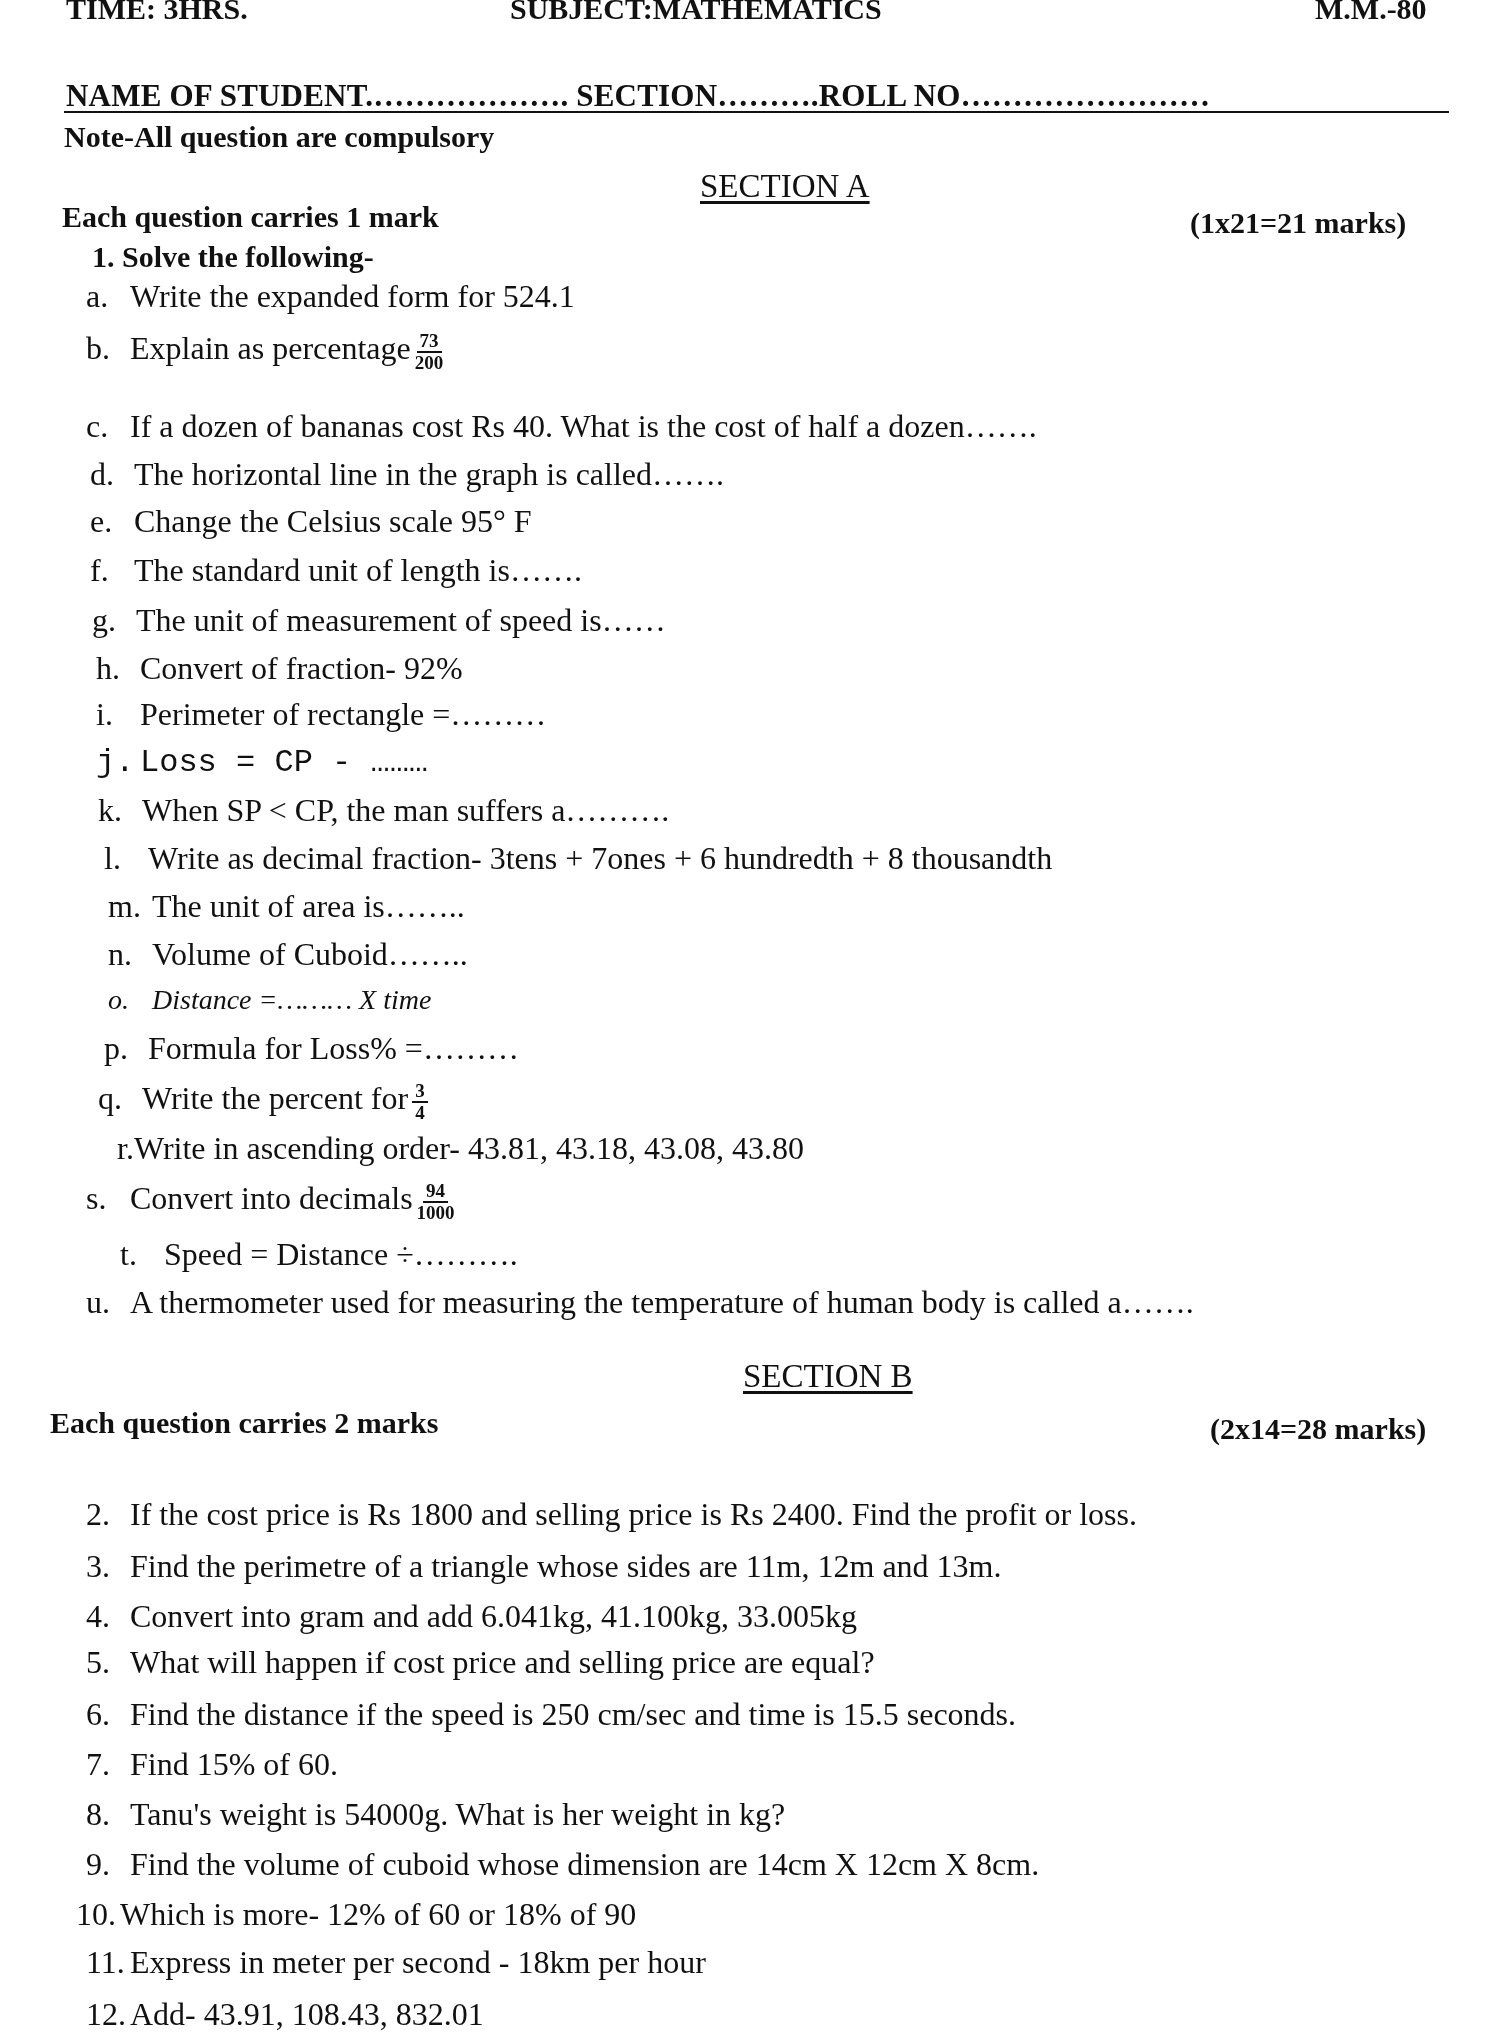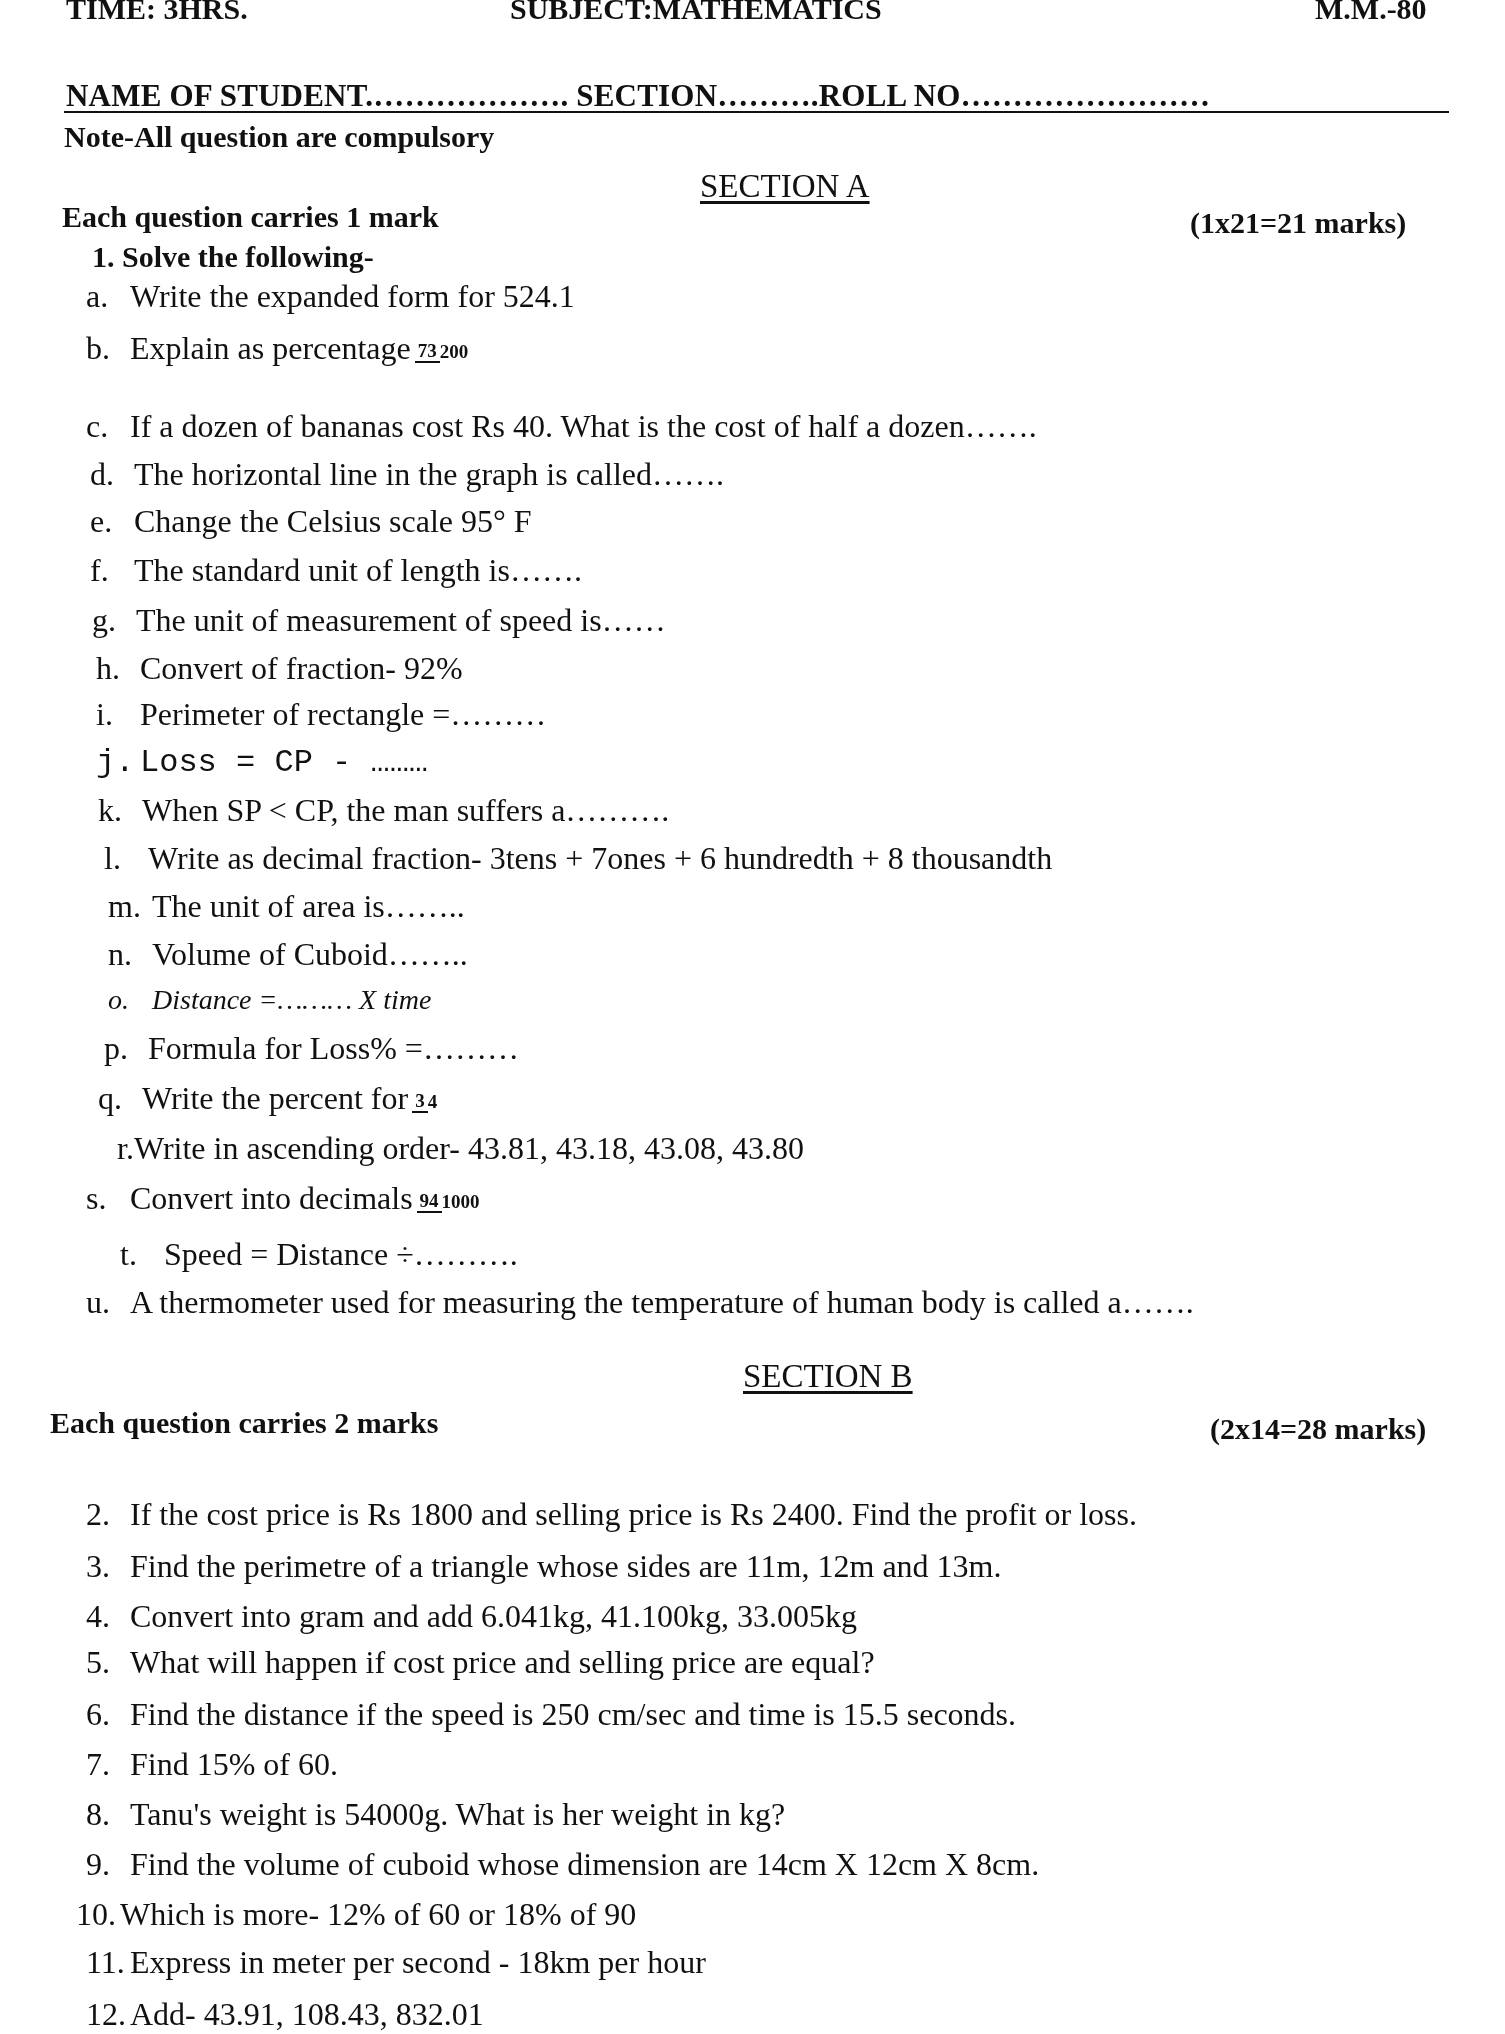--- a/index.html
+++ b/index.html
@@ -8,21 +8,21 @@
   .abs { position:absolute; white-space:nowrap; }
   .hdr { font-size:30px; font-weight:bold; top:-8px; }
   .name-line { left:66px; top:78px; font-size:31px; font-weight:bold; letter-spacing:0.2px; }
   .name-line-rule { left:64px; top:111px; width:1385px; height:2px; background:#111; }
   .note { left:64px; top:120px; font-size:30px; font-weight:bold; }
   .sec-title { font-size:33px; text-decoration:underline; text-underline-offset:4px; }
   .carries { font-size:30px; font-weight:bold; }
   .marks { font-size:30px; font-weight:bold; }
   .q { font-size:32px; }
   .lbl { display:inline-block; width:44px; }
-  .frac { display:inline-flex; flex-direction:row; align-items:center; vertical-align:middle;
+  .frac { display:inline-flex; flex-direction:column; align-items:center; vertical-align:middle;
           font-size:19px; line-height:20px; margin-left:4px; font-weight:bold; }
   .frac .num { border-bottom:2px solid #111; padding:0 3px; }
   .ital { font-style:italic; font-size:28px; }
   .qb { font-size:32px; }
   .qb .n { display:inline-block; width:44px; }
 </style>
 </head>
 <body>
 
 <div class="abs hdr" style="left:66px;">TIME: 3HRS.</div>

